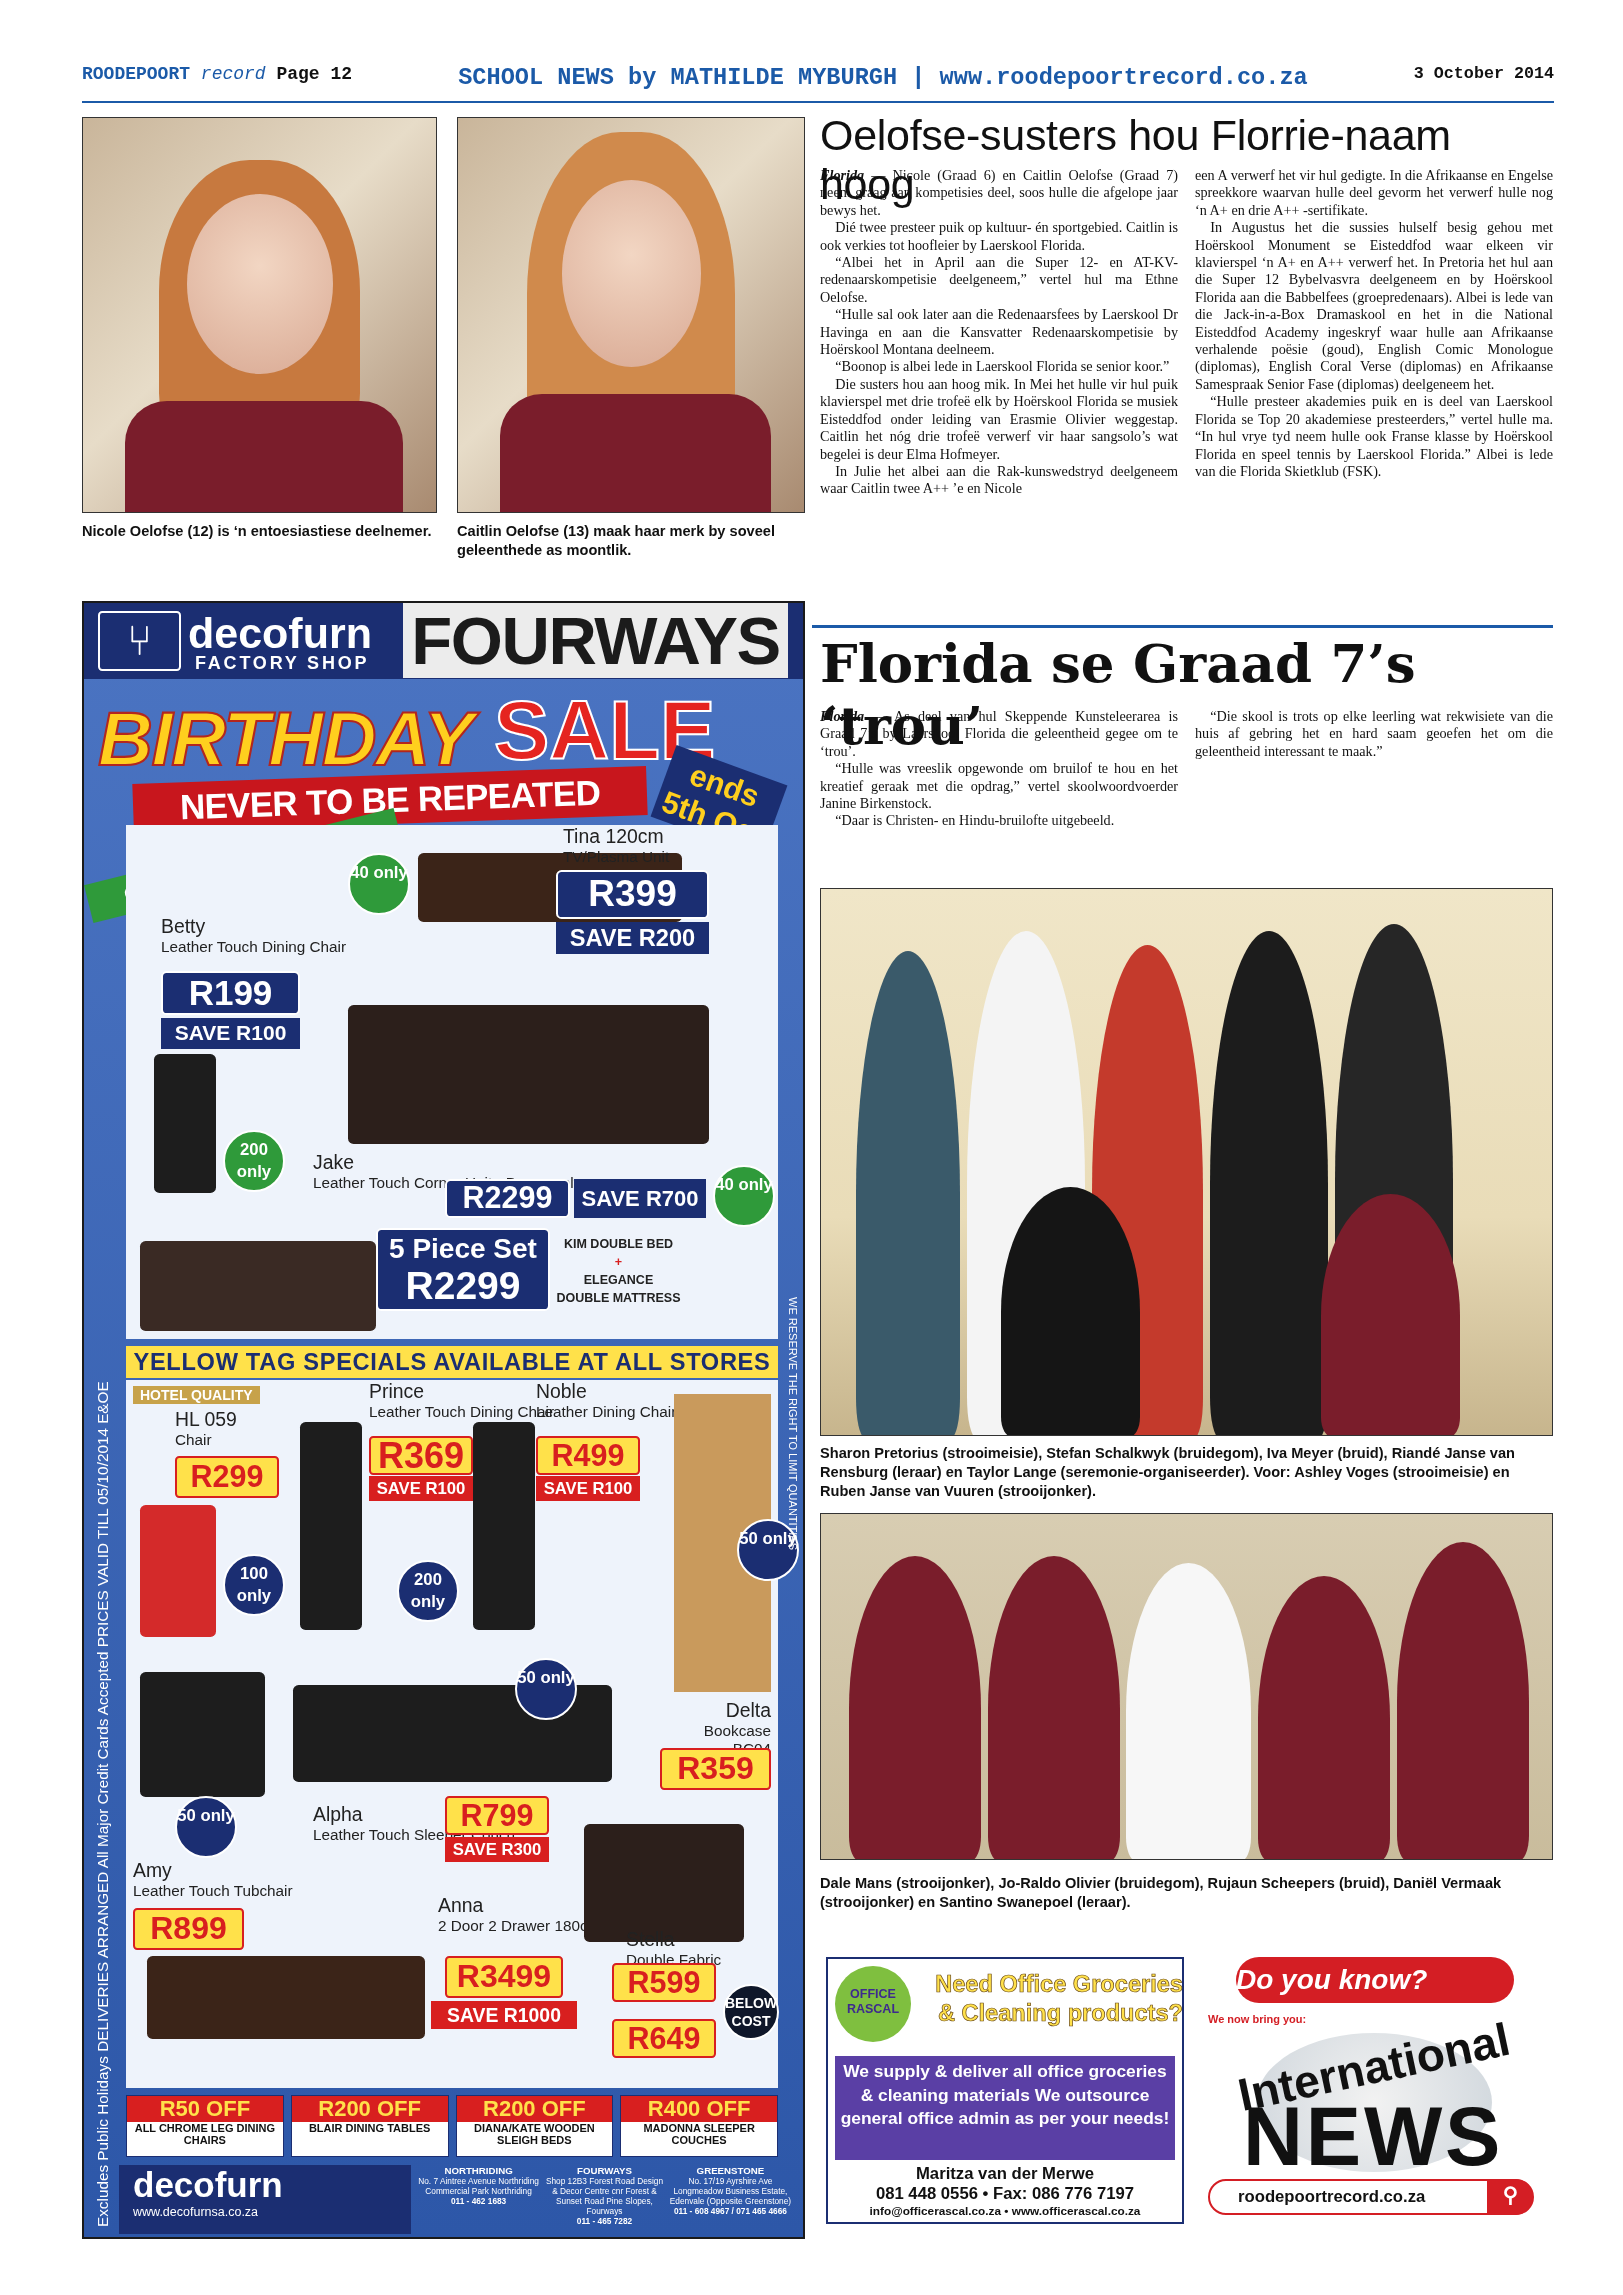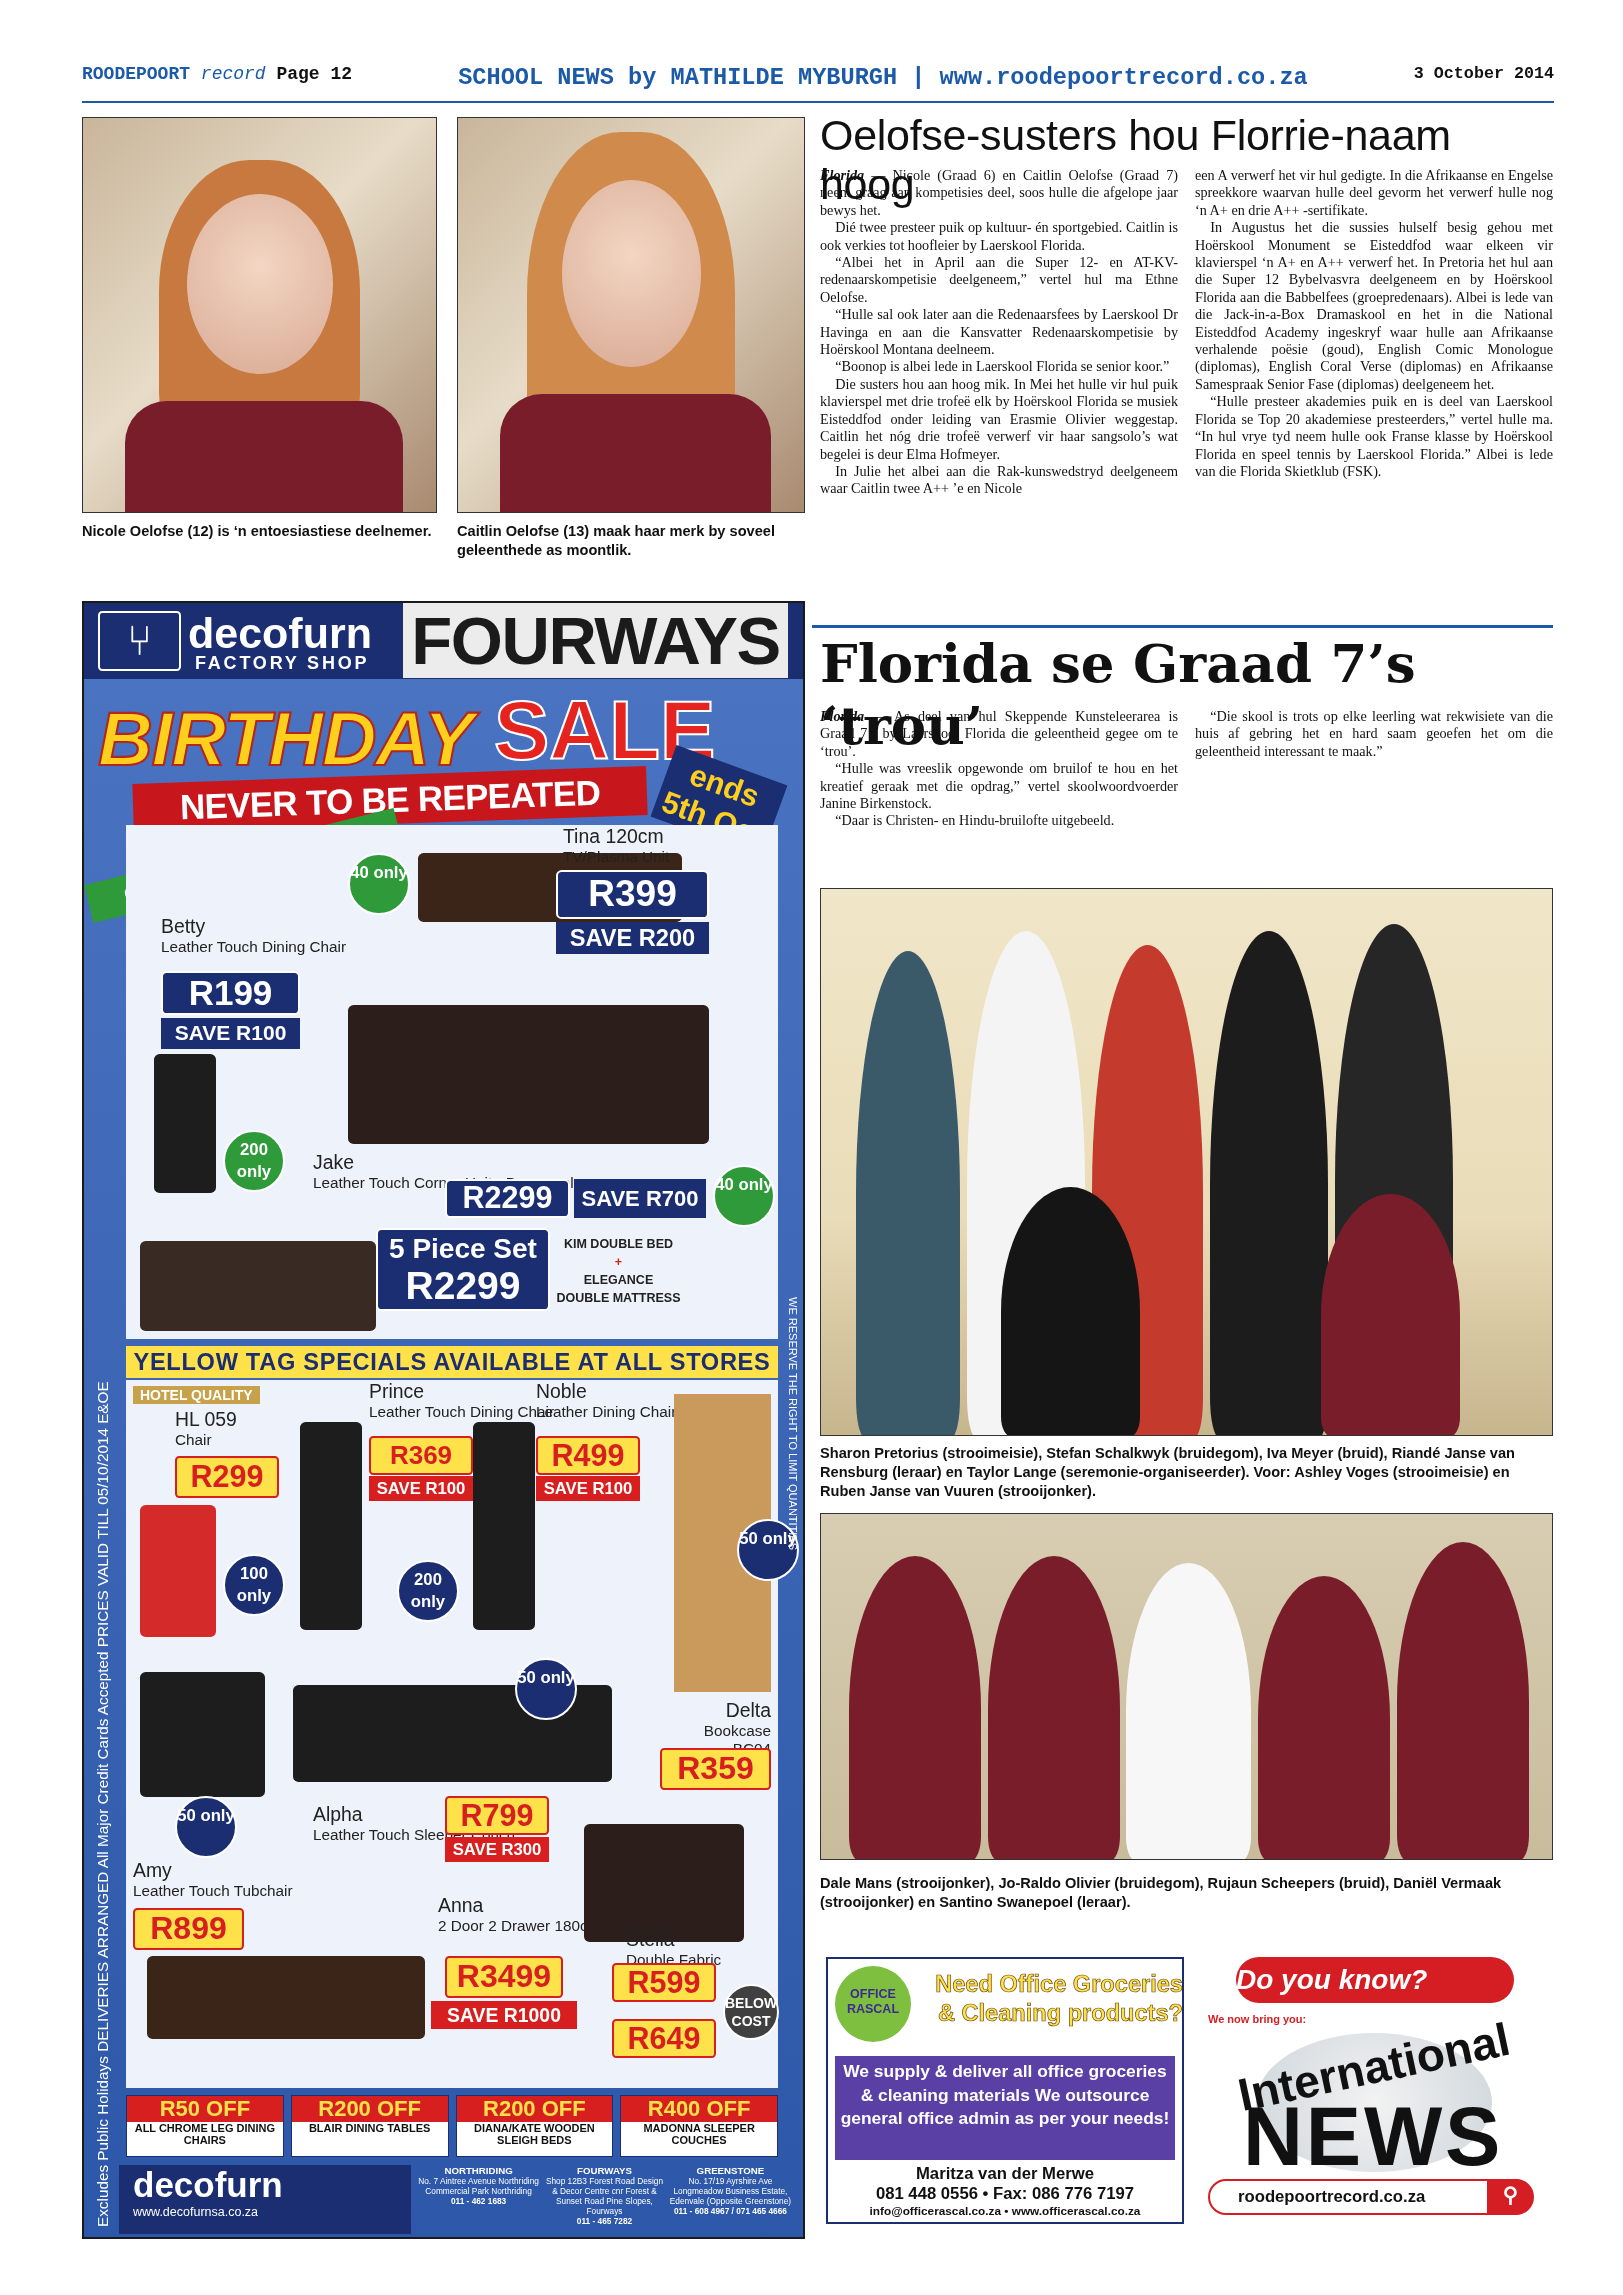--- a/index.html
+++ b/index.html
@@ -164,21 +164,21 @@
 
   <div class="abs" style="left:42px;top:743px;width:652px;height:32px;background:#ffe14a;color:#1b2e72;font-size:23.6px;font-weight:bold;text-align:center;line-height:32px;letter-spacing:0.7px">YELLOW TAG SPECIALS AVAILABLE AT ALL STORES</div>
   <div class="adin" style="left:42px;top:777px;width:652px;height:708px">
     <div class="abs" style="left:7px;top:5.6px;background:#c7a24a;color:#fff;font-size:14px;font-weight:bold;padding:1.4px 7px">HOTEL QUALITY</div>
     <div class="label" style="left:49px;top:28px"><b>HL 059</b><span>Chair</span></div>
     <div class="redprice" style="left:49px;top:76px;width:104px;height:42px;font-size:30.5px;line-height:37px">R299</div>
     <div class="furn" style="left:14px;top:125px;width:76px;height:132px;background:#d42a2a"></div>
     <div class="badge" style="left:97px;top:174px;width:62px;height:62px;font-size:16.7px;line-height:22px;padding-top:7px">100 only</div>
 
     <div class="label" style="left:243px;top:0px"><b>Prince</b><span>Leather Touch Dining Chair</span></div>
-    <div class="redprice" style="left:243px;top:56px;width:104px;height:39px;font-size:26px;line-height:35px">R369</div>
+    <div class="redprice" style="left:243px;top:56px;width:104px;height:39px;font-size:36px;line-height:35px">R369</div>
     <div class="savebox" style="left:243px;top:96px;width:104px;height:25px;font-size:16.7px;line-height:25px">SAVE R100</div>
     <div class="furn" style="left:174px;top:42px;width:62px;height:208px;background:#1d1d1d"></div>
 
     <div class="label" style="left:410px;top:0px"><b>Noble</b><span>Leather Dining Chair</span></div>
     <div class="redprice" style="left:410px;top:56px;width:104px;height:39px;font-size:30.5px;line-height:35px">R499</div>
     <div class="savebox" style="left:410px;top:96px;width:104px;height:25px;font-size:16.7px;line-height:25px">SAVE R100</div>
     <div class="furn" style="left:347px;top:42px;width:62px;height:208px;background:#1d1d1d"></div>
     <div class="badge" style="left:271px;top:180px;width:62px;height:62px;font-size:16.7px;line-height:22px;padding-top:7px">200 only</div>
 
     <div class="furn" style="left:548px;top:14px;width:97px;height:298px;background:#c99a5c;border-radius:0"></div>
@@ -199,21 +199,21 @@
 
     <div class="furn" style="left:21px;top:576px;width:278px;height:83px;background:#3b2418"></div>
     <div class="label" style="left:312px;top:514px"><b>Anna</b><span>2 Door 2 Drawer 180cm TV/Plasma Unit</span></div>
     <div class="redprice" style="left:319px;top:576px;width:118px;height:42px;font-size:32px;line-height:37px">R3499</div>
     <div class="savebox" style="left:305px;top:621px;width:146px;height:28px;font-size:19.4px;line-height:28px">SAVE R1000</div>
 
     <div class="furn" style="left:458px;top:444px;width:160px;height:118px;background:#2c1f1b"></div>
     <div class="label" style="left:500px;top:548px"><b>Stella</b><span>Double Fabric Headboard</span></div>
     <div class="redprice" style="left:486px;top:583px;width:104px;height:39px;font-size:30.5px;line-height:35px">R599</div>
     <div class="redprice" style="left:486px;top:639px;width:104px;height:39px;font-size:30.5px;line-height:35px">R649</div>
-    <div class="badge" style="left:597px;top:604px;width:56px;height:56px;font-size:14px;line-height:18px;padding-top:8.3px;background:#404040">BELOW COST</div>
+    <div class="badge" style="left:597px;top:604px;width:56px;height:56px;font-size:14px;line-height:18px;padding-top:8.3px;background:#0f172a">BELOW COST</div>
   </div>
 
   <div class="abs" style="left:42px;top:1492px;width:652px;height:62px;display:flex;gap:7px">
     <div style="flex:1;background:#fff;border:1.4px solid #1b2e72;text-align:center;font-weight:bold">
         <div style="color:#ffe14a;background:#d81f1f;font-size:22px">R50 OFF</div>
         <div style="font-size:11px;color:#111">ALL CHROME LEG DINING CHAIRS</div>
       </div>
     <div style="flex:1;background:#fff;border:1.4px solid #1b2e72;text-align:center;font-weight:bold">
         <div style="color:#ffe14a;background:#d81f1f;font-size:22px">R200 OFF</div>
         <div style="font-size:11px;color:#111">BLAIR DINING TABLES</div>

